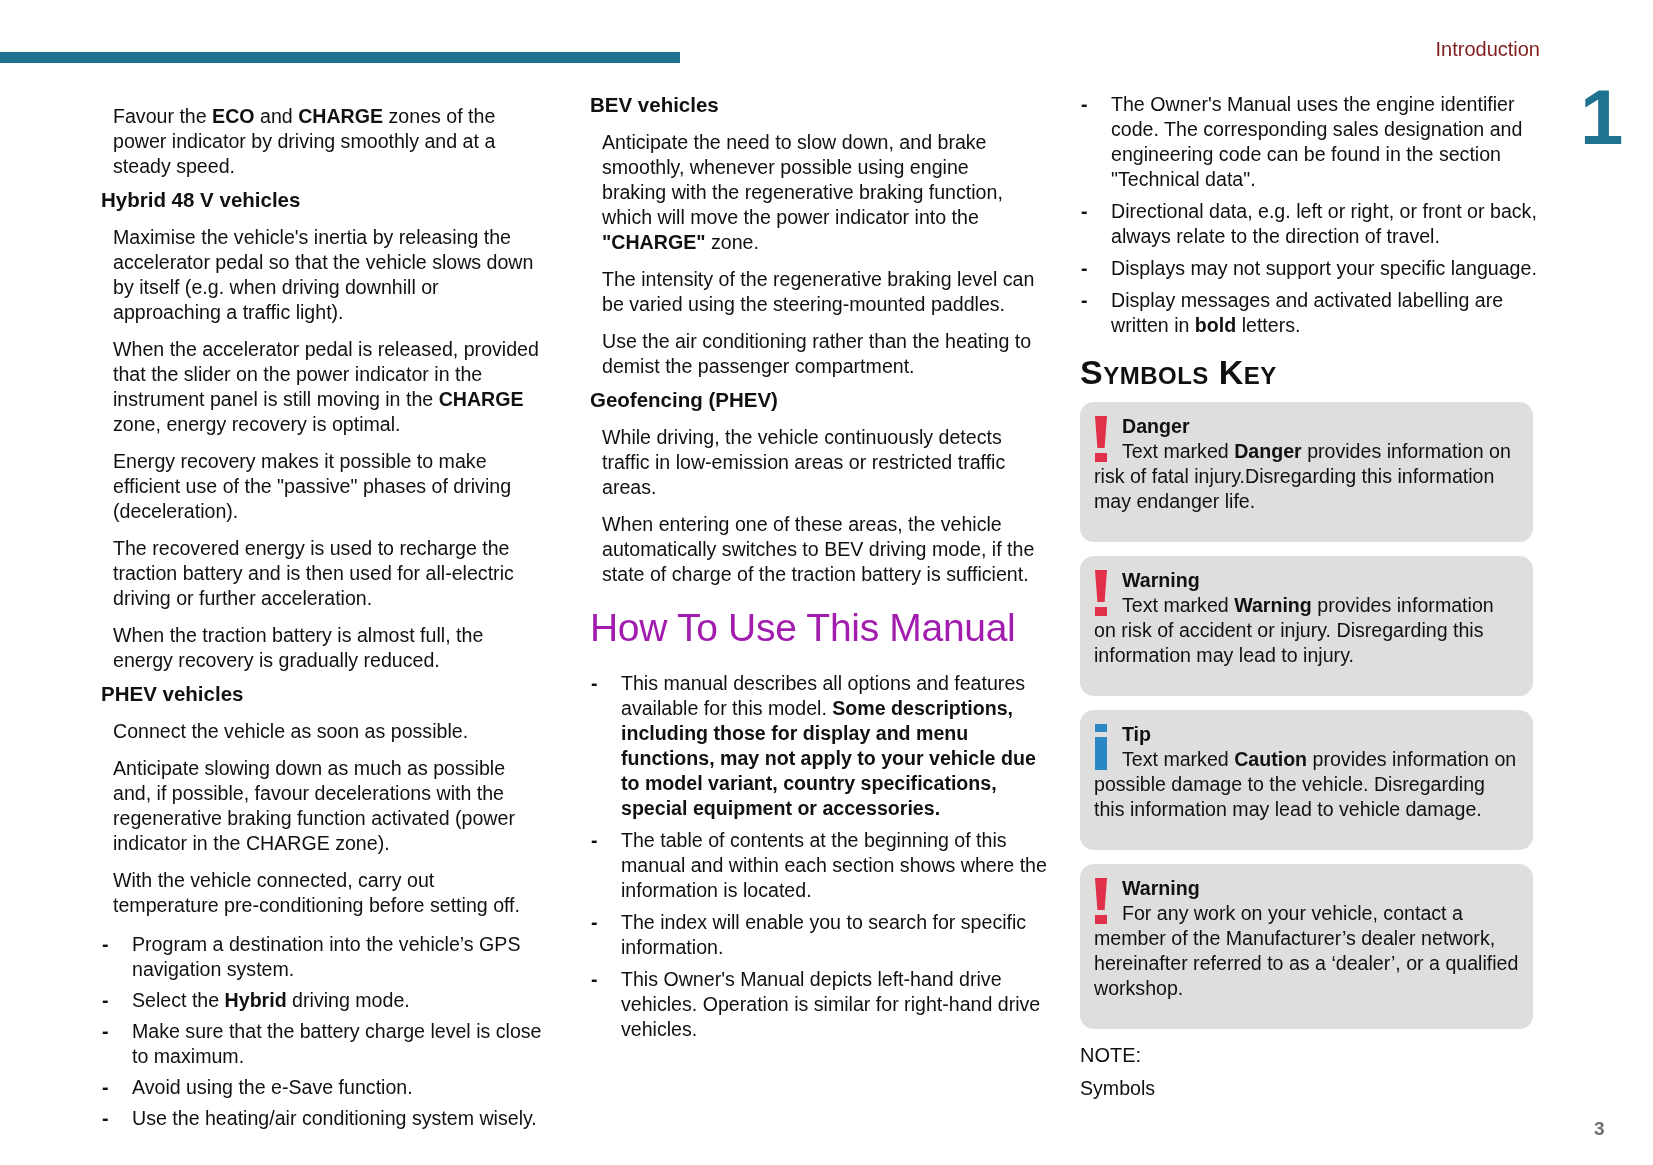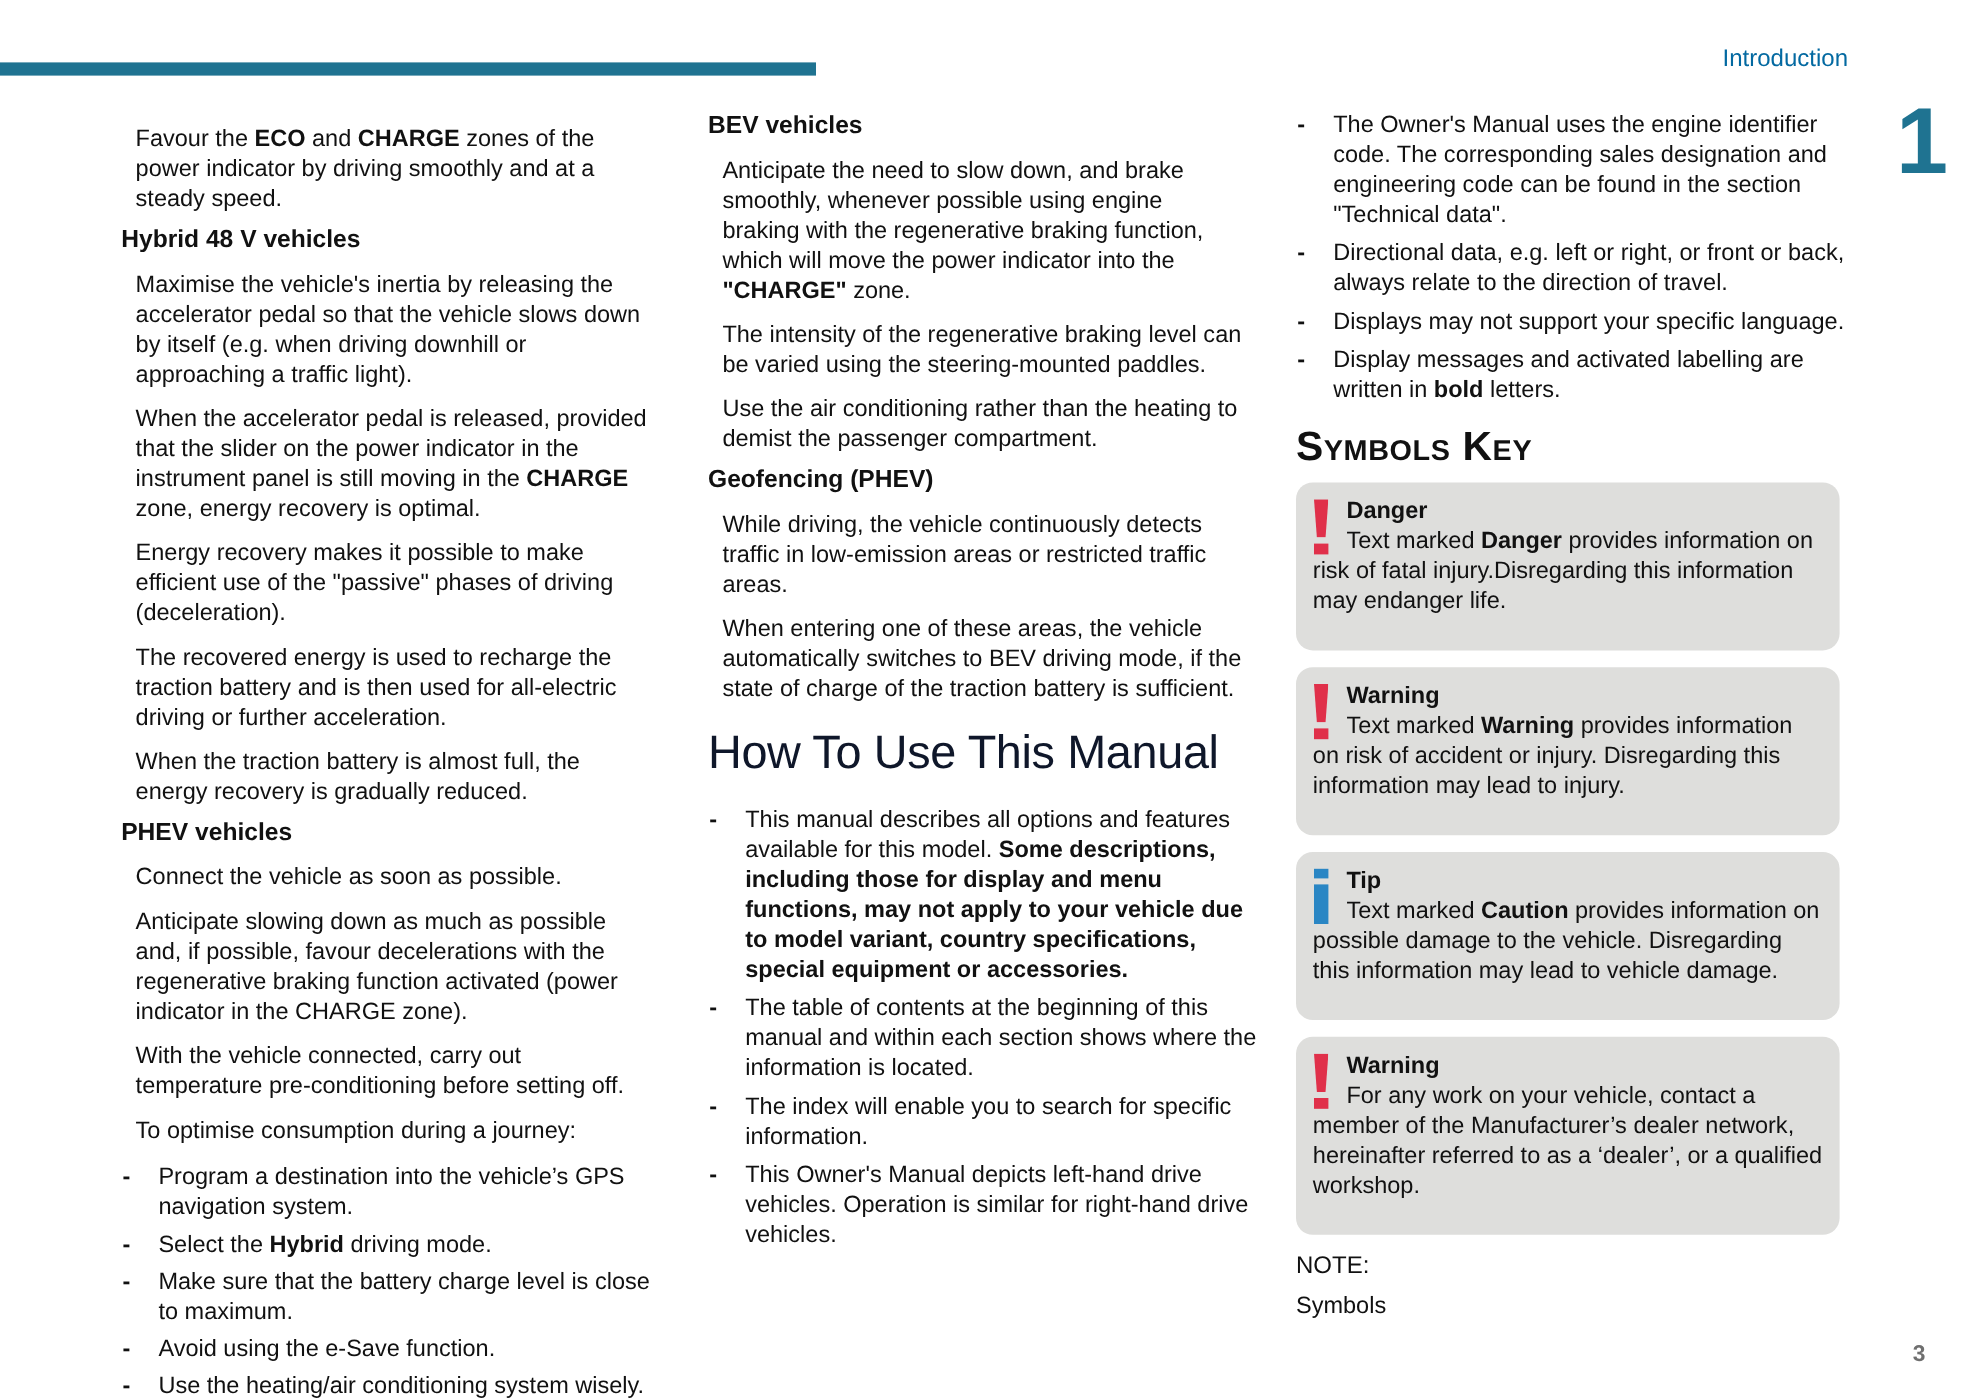--- a/index.html
+++ b/index.html
@@ -1,33 +1,33 @@
 <!DOCTYPE html>
 <html><head>
 <meta charset="utf-8">
 <style>
   html, body { margin:0; padding:0; }
   body {
     width:1653px; height:1165px; position:relative; background:#ffffff; overflow:hidden;
     font-family:"Liberation Sans", sans-serif; color:#111111;
   }
   .topbar { position:absolute; left:0; top:52px; width:680px; height:11px; background:#1f7391; }
-  .section-label { position:absolute; right:113px; top:38px; font-size:20px; color:#0369a1; }
+  .section-label { position:absolute; right:113px; top:38px; font-size:20px; color:#7f1d1d; }
   .chapter-num { position:absolute; left:1580px; top:78px; font-size:78px; font-weight:bold; color:#1f7391; line-height:1; letter-spacing:-2px; }
   .page-num { position:absolute; left:1594px; top:1118px; font-size:19px; font-weight:bold; color:#6f6f6f; }
 
   .col { position:absolute; top:92px; font-size:19.6px; line-height:25px; }
   .col1 { left:101px; width:450px; }
   .col2 { left:590px; width:460px; }
   .col3 { left:1080px; width:460px; }
 
   p { margin:12px; }
   .para { margin-bottom:8px; }
   h3 { font-size:20.5px; font-weight:bold; margin:6px 0 6px 0; line-height:26px; }
-  .h-big { font-size:39px; font-weight:normal; color:#0f172a; margin:20px 0 22px 0; line-height:42px; letter-spacing:-0.3px; }
+  .h-big { font-size:39px; font-weight:normal; color:#a21caf; margin:20px 0 22px 0; line-height:42px; letter-spacing:-0.3px; }
   .h-caps { font-size:34px; font-weight:bold; margin:16px 0 12px 0; font-variant:small-caps; letter-spacing:0.5px; line-height:36px; }
 
   ul.dash { list-style:none; margin:0; padding:0; }
   ul.dash li { position:relative; padding-left:31px; margin-bottom:6px; }
   ul.dash li::before { content:"-"; position:absolute; left:1px; top:0; font-weight:bold; }
   .col1 ul.dash { margin-top:14px; }
   .col2 ul.dash li { margin-bottom:7px; }
   .col3 ul.dash li { margin-bottom:7px; }
 
   .note-box { background:#dededc; border-radius:14px; padding:12px 14px 28px 14px; margin-bottom:14px; width:425px; position:relative; }
@@ -54,21 +54,20 @@
   <h3>Hybrid 48 V vehicles</h3>
   <p>Maximise the vehicle's inertia by releasing the accelerator pedal so that the vehicle slows down by itself (e.g. when driving downhill or approaching a traffic light).</p>
   <p><span>When the accelerator pedal is released, provided that the slider on the power indicator in the instrument panel is still moving in the </span><b>CHARGE</b><span> zone, energy recovery is optimal.</span></p>
   <p>Energy recovery makes it possible to make efficient use of the "passive" phases of driving (deceleration).</p>
   <p>The recovered energy is used to recharge the traction battery and is then used for all-electric driving or further acceleration.</p>
   <p class="para">When the traction battery is almost full, the energy recovery is gradually reduced.</p>
   <h3>PHEV vehicles</h3>
   <p>Connect the vehicle as soon as possible.</p>
   <p>Anticipate slowing down as much as possible and, if possible, favour decelerations with the regenerative braking function activated (power indicator in the CHARGE zone).</p>
   <p>With the vehicle connected, carry out temperature pre-conditioning before setting off.</p>
-  <p>To optimise consumption during a journey:</p>
   <ul class="dash">
     <li>Program a destination into the vehicle’s GPS navigation system.</li>
     <li><span>Select the </span><b>Hybrid</b><span> driving mode.</span></li>
     <li>Make sure that the battery charge level is close to maximum.</li>
     <li>Avoid using the e-Save function.</li>
     <li>Use the heating/air conditioning system wisely.</li>
   </ul>
 </div>
 
 <div class="col col2">

